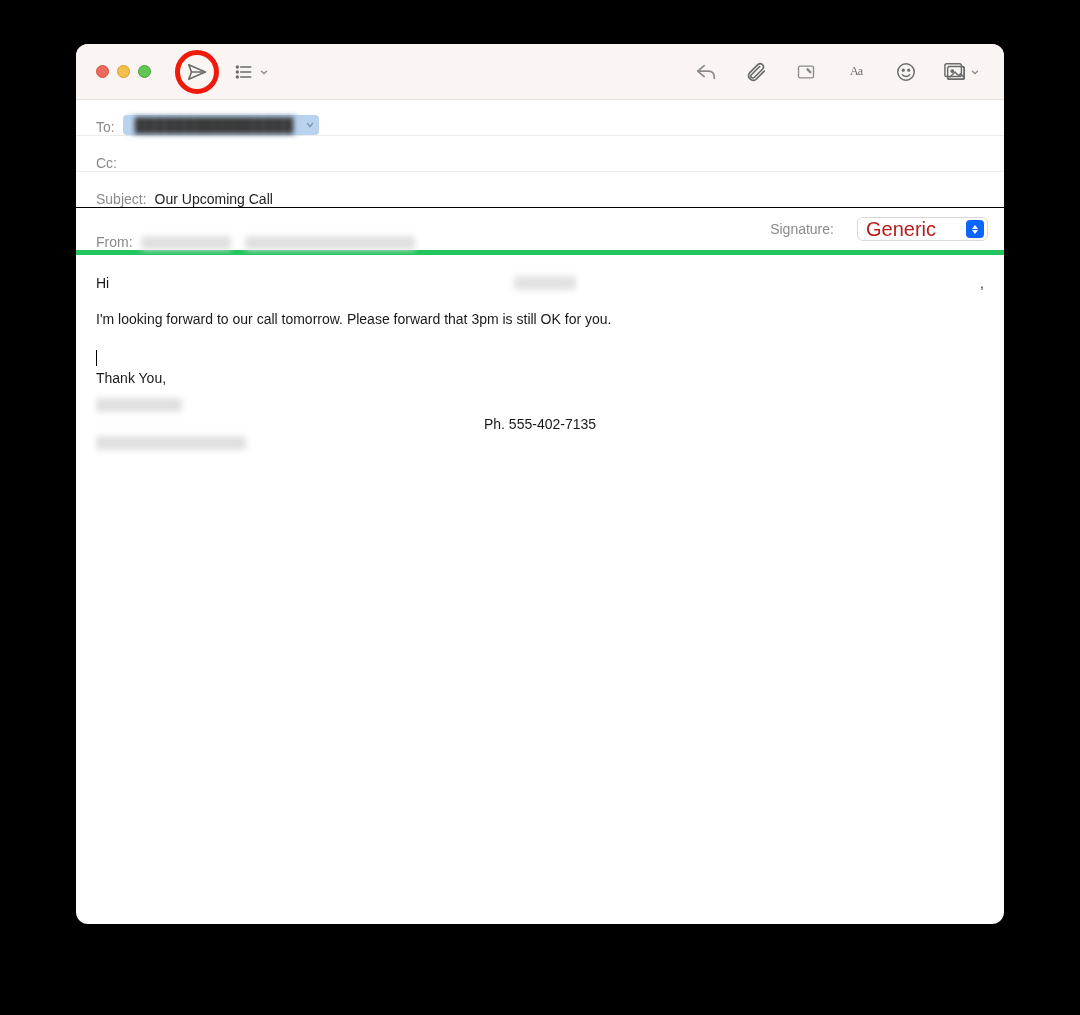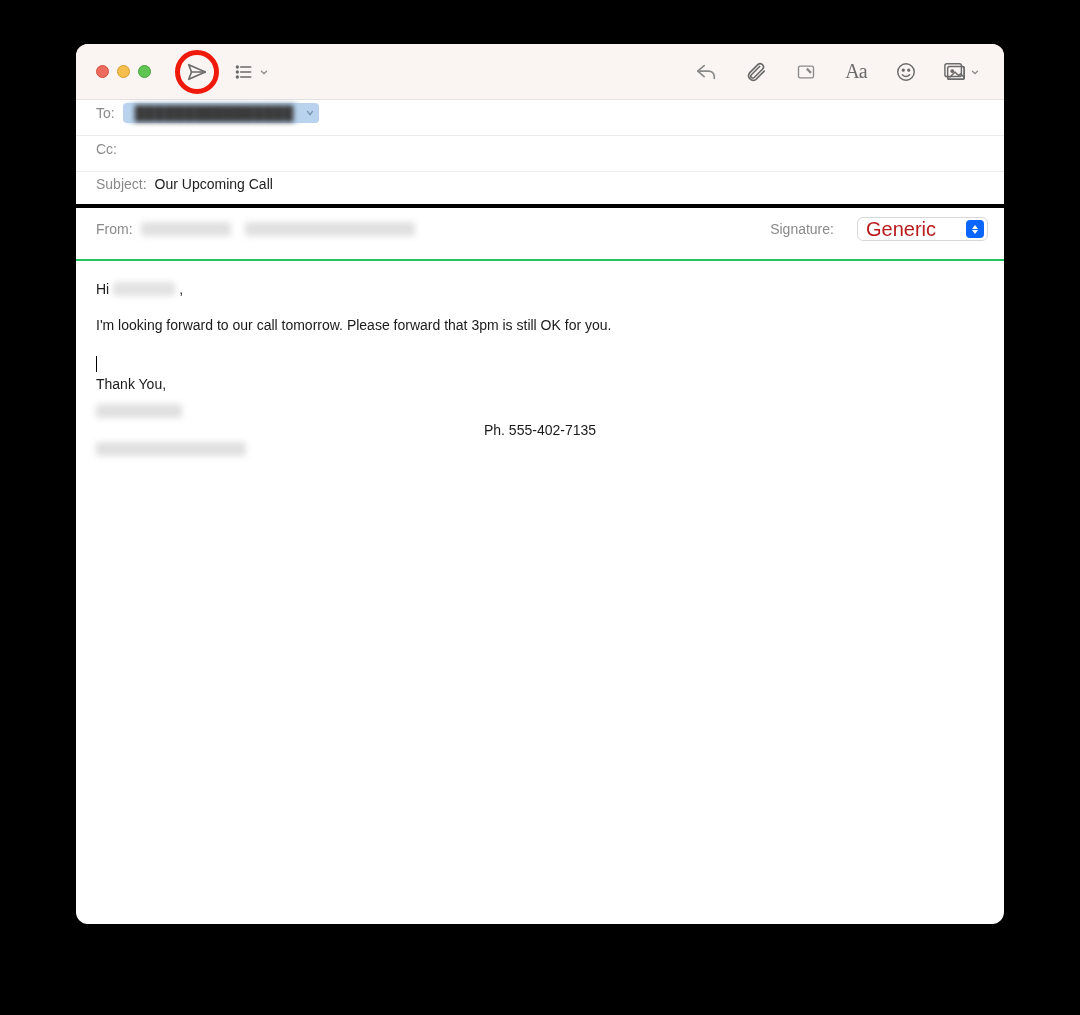--- a/index.html
+++ b/index.html
@@ -58,27 +58,27 @@
   .header-menu { display: flex; align-items: center; gap: 4px; margin-left: 6px; }
   .spacer { flex: 1; }
   .right-tools { display: flex; align-items: center; gap: 22px; padding-right: 8px; }
   .tool-combo { display: flex; align-items: center; gap: 2px; }
   .chevron-small { width: 10px; height: 10px; color: #888; }
 
   
   .fields { background: #fff; }
   .field-row {
     display: flex;
-    align-items: center;
+    align-items: flex-end;
     min-height: 36px;
-    padding: 0 16px 9px 20px;
+    padding: 0 16px 0 20px;
     border-bottom: 1px solid #ececec;
     font-size: 14px;
   }
-  .field-row.last-sub { border-bottom: 4px solid #000000; }
+  .field-row.last-sub { border-bottom: 1px solid #000000; }
   .field-label { color: #8a8a8a; margin-right: 8px; white-space: nowrap; }
   .field-value { color: #222; flex: 1; }
   .to-pill {
     background: #b9d3ee;
     border-radius: 4px;
     padding: 2px 6px 2px 8px;
     display: inline-flex; align-items: center; gap: 6px;
     color: #3a3a3a;
     filter: blur(2.5px);
   }
@@ -125,21 +125,21 @@
   
   .body-area {
     flex: 1;
     padding: 18px 20px;
     font-size: 14px;
     color: #1a1a1a;
     line-height: 1.45;
     position: relative;
   }
   .body-area p { margin-bottom: 16px; }
-  .greet-line { display: flex; align-items: center; gap: 4px; }
+  .greet-line { display: flex; align-items: center; gap: 4px; justify-content: space-between; }
   .blur-name { width: 62px; height: 14px; background: #e2e2e2; filter: blur(3px); display:inline-block; border-radius:2px; }
   .cursor {
     display: inline-block;
     width: 1px; height: 16px;
     background: #000;
     vertical-align: text-bottom;
     position: relative; top: 2px;
   }
   .sig-block { margin-top: -4px; text-align: center; }
   .sig-block div { line-height: 1.45; }
@@ -196,21 +196,21 @@
         <svg width="22" height="22" viewBox="0 0 24 24" fill="none" stroke="#6b6b6b" stroke-width="1.8" stroke-linecap="round">
           <path d="M21 11 L12 20 a5 5 0 0 1 -7 -7 L14 4 a3.5 3.5 0 0 1 5 5 L10 18 a2 2 0 0 1 -3 -3 L16 6"></path>
         </svg>
       </div>
       <div class="icon-btn">
         <svg width="22" height="20" viewBox="0 0 24 24" fill="none" stroke="#8a8a8a" stroke-width="1.6" stroke-linejoin="round">
           <rect x="3" y="5" width="18" height="14" rx="2"></rect>
           <path d="M14 7 L19 12 L17 14 L12 9 Z" fill="#8a8a8a" stroke="none"></path>
         </svg>
       </div>
-      <div class="icon-btn" style="font-family: Georgia, serif; font-size:20px; color:#6b6b6b; letter-spacing:-1px;">
+      <div class="icon-btn" style="font-family: Georgia, serif; font-size:12px; color:#6b6b6b; letter-spacing:-1px;">
         <span>Aa</span>
       </div>
       <div class="icon-btn">
         <svg width="22" height="22" viewBox="0 0 24 24" fill="none" stroke="#6b6b6b" stroke-width="1.6">
           <circle cx="12" cy="12" r="9"></circle>
           <circle cx="9" cy="10" r="1" fill="#6b6b6b"></circle>
           <circle cx="15" cy="10" r="1" fill="#6b6b6b"></circle>
           <path d="M8 15 q4 4 8 0" stroke-linecap="round"></path>
         </svg>
       </div>
@@ -244,21 +244,21 @@
     <div class="field-row">
       <span class="field-label">Cc:</span>
       <span class="field-value"></span>
     </div>
 
     <div class="field-row last-sub">
       <span class="field-label">Subject:</span>
       <span class="field-value">Our Upcoming Call</span>
     </div>
 
-    <div class="field-row" style="border-bottom:2px solid #22c55e;">
+    <div class="field-row" style="border-bottom:5px solid #22c55e;">
       <span class="field-label">From:</span>
       <span style="display:inline-flex; align-items:center;">
         <span class="from-name-blur"></span>
         <span class="from-email-blur"></span>
       </span>
       <div class="spacer"></div>
       <div class="sig-wrap">
         <span class="field-label" style="margin:13px;">Signature:</span>
         <div class="sig-select">
           <span class="sel-text">Generic</span>

